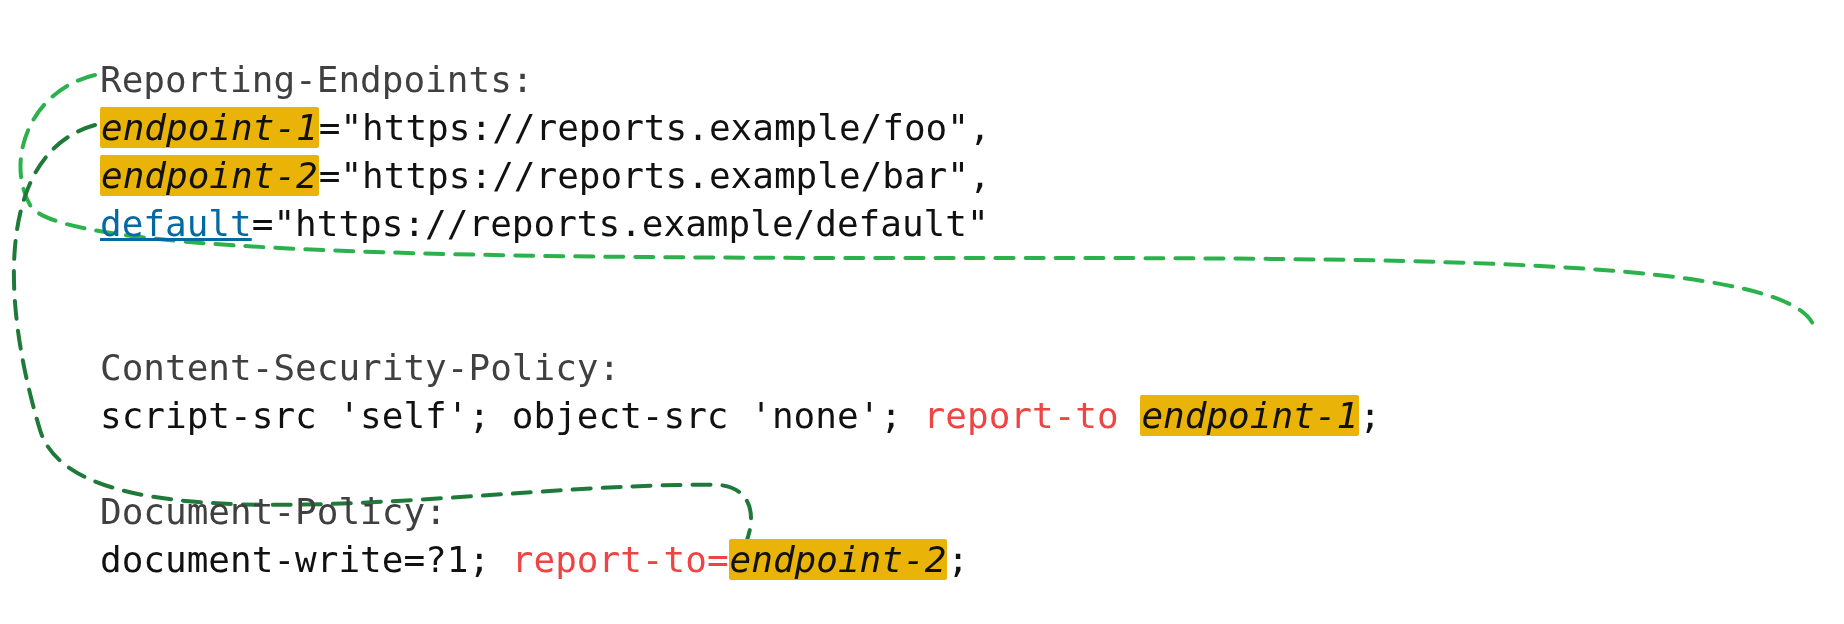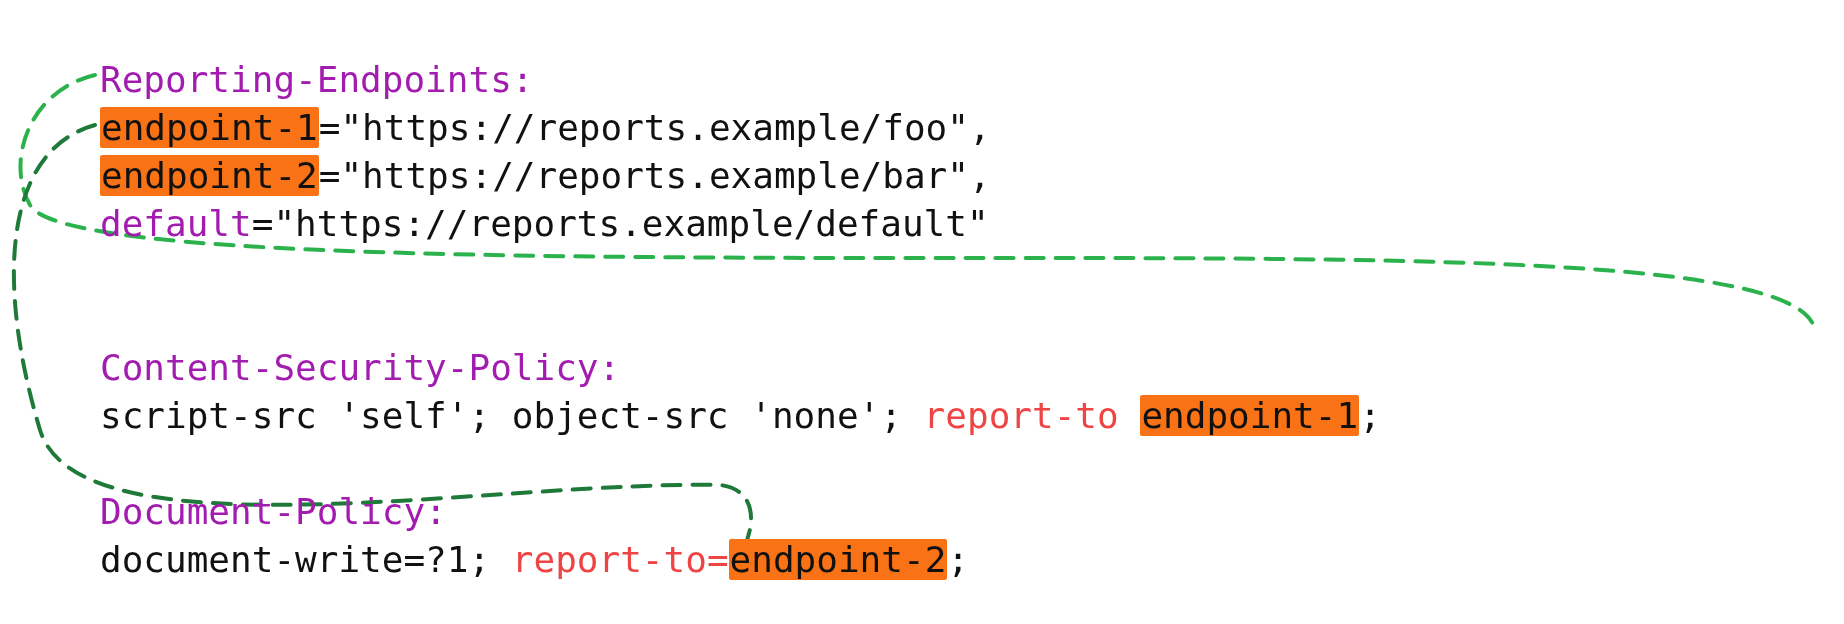--- a/index.html
+++ b/index.html
@@ -17,28 +17,29 @@
     color: #111;
     letter-spacing: 0px;
   }
   .code {
     position: absolute;
     left: 100px;
     top: 8px;
     white-space: pre;
   }
   .code span { white-space: pre; }
-  .hdr  { color: #a21caf; }
+  .hdr  { color: #404040; }
   .txt  { color: #111; }
-  .dim  { color: #a21caf; }
+  .dim  { color: #0369a1; text-decoration: underline; }
   .blue { color: #ef4444; }
   .hl {
-    background: #f97316;
+    background: #eab308;
     border-radius: 2px;
     padding: 0 1px;
+    font-style: italic;
   }
   svg.arrows {
     position: absolute;
     left: 0; top: 0;
     width: 1844px;
     height: 624px;
     pointer-events: none;
   }
 </style>
 </head>

